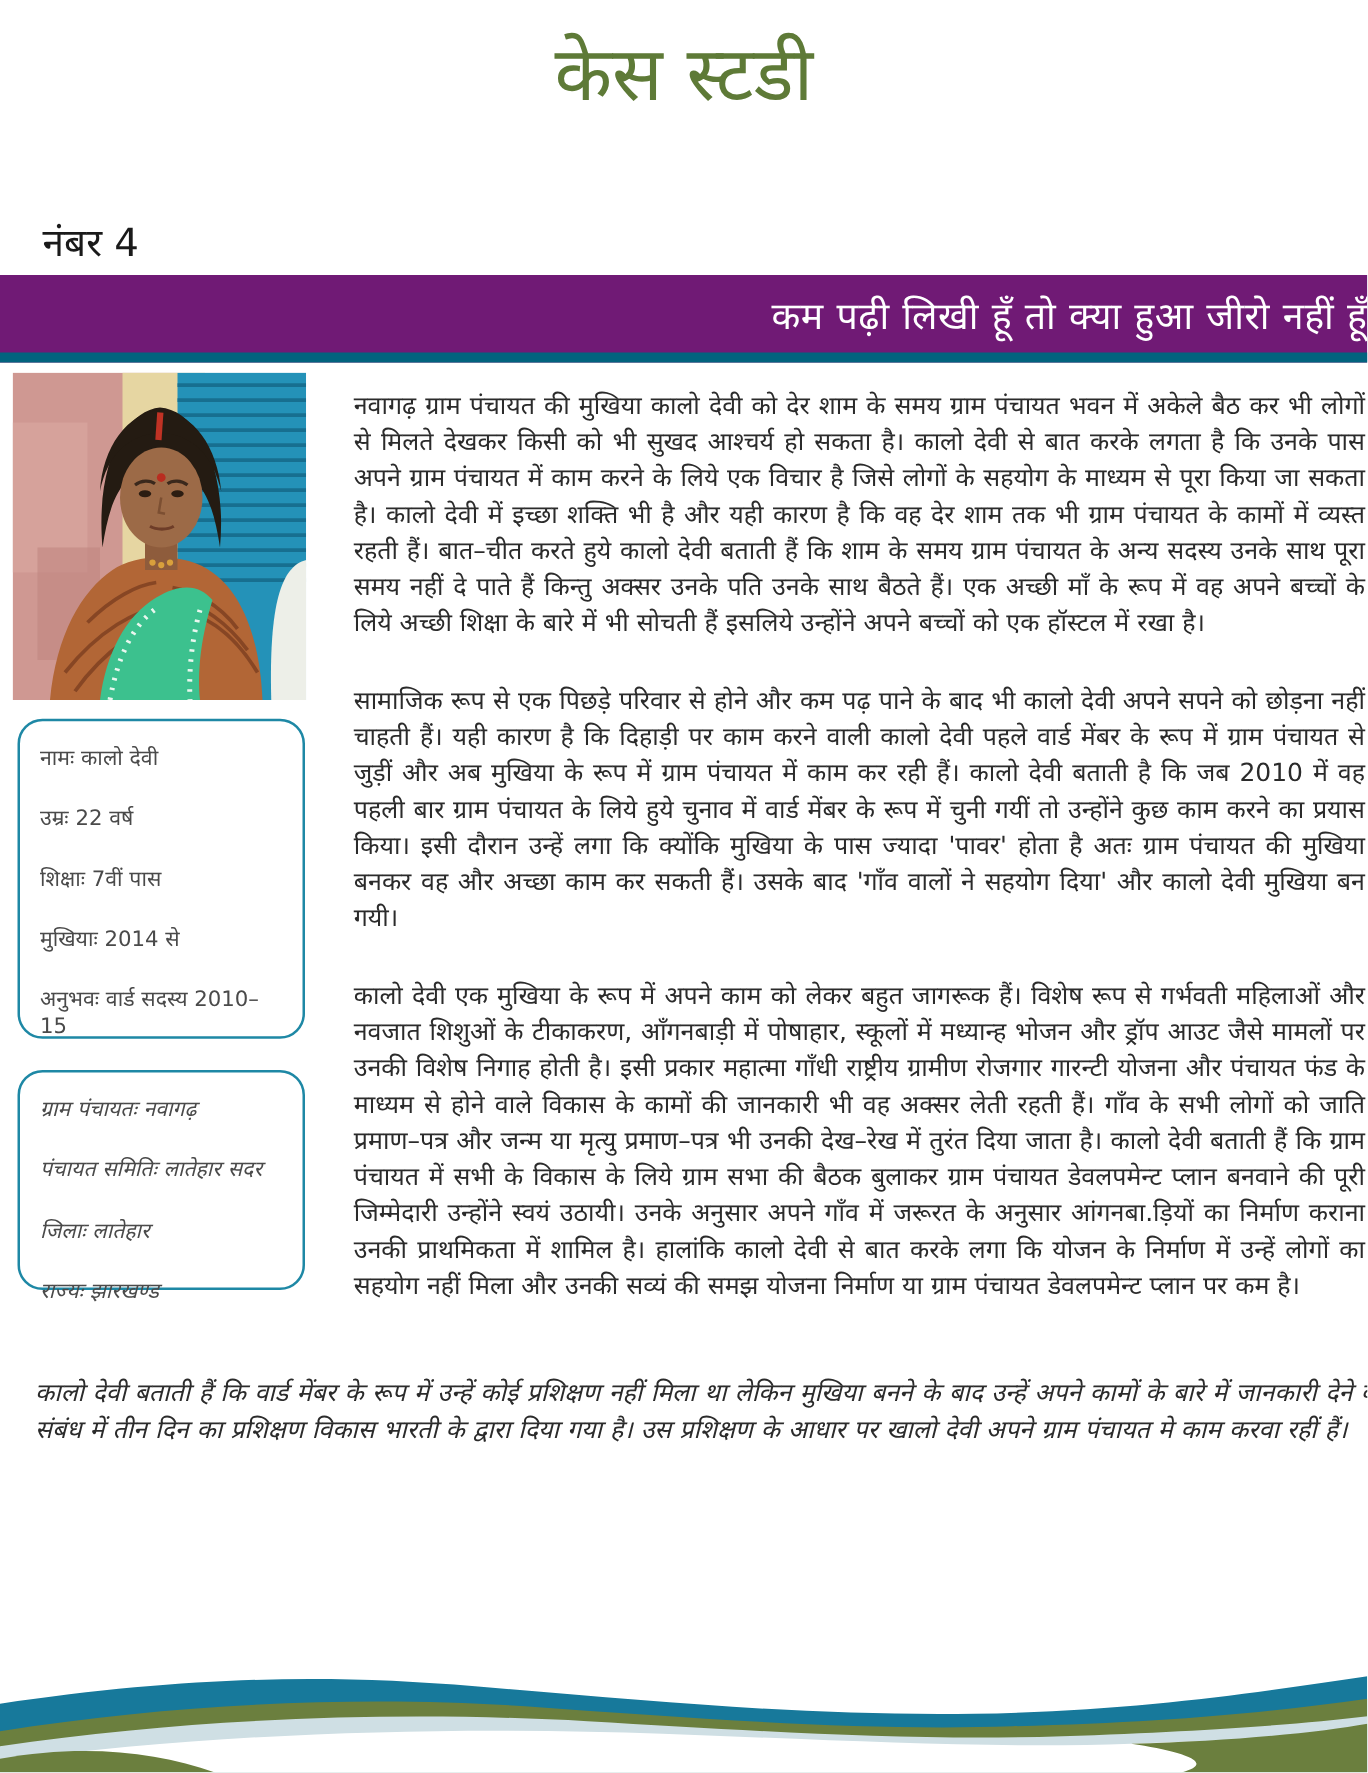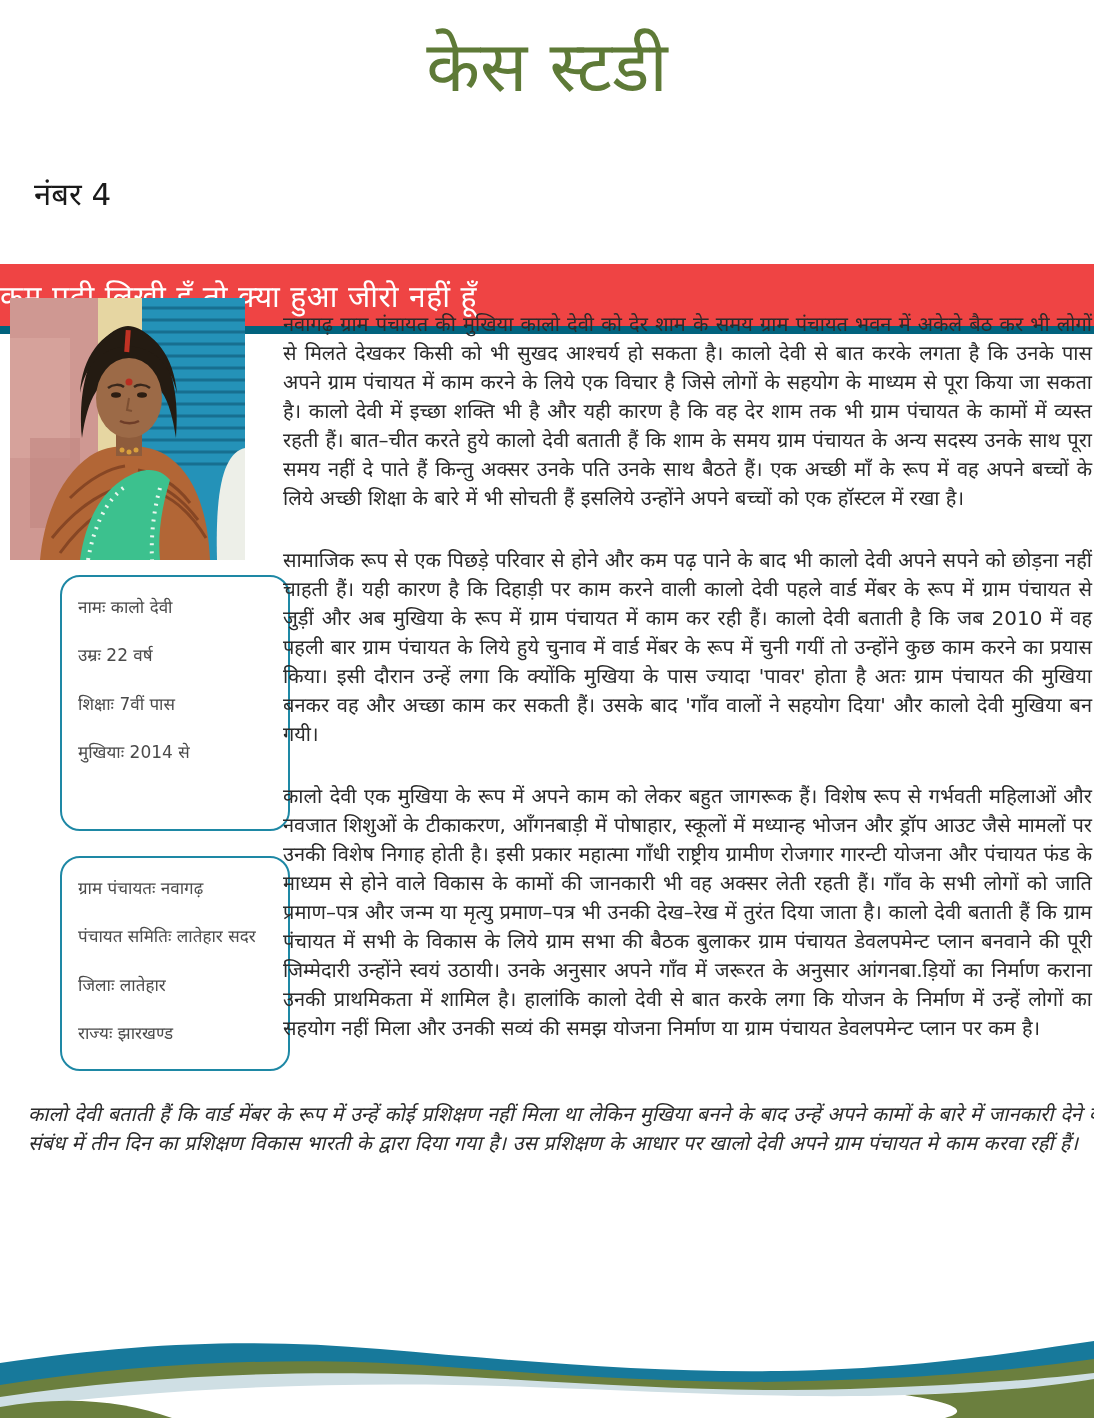--- a/index.html
+++ b/index.html
@@ -7,54 +7,53 @@
     position:relative;
     width:1094px;height:1418px;
     background:#ffffff;
     overflow:hidden;
     font-family:"DejaVu Sans","Liberation Sans",sans-serif;
     color:#2e2e2e;
   }
   .main-title{
     position:absolute;top:18px;left:0;width:100%;
     text-align:center;
-    font-size:70px;line-height:1.4;
+    font-size:60px;line-height:1.4;
     font-weight:normal;
     color:#5e7a37;
     margin:0;
   }
   .issue-label{
     position:absolute;left:34px;top:172px;
     font-size:31px;color:#1a1a1a;
   }
   .banner{
     position:absolute;left:0;top:220px;width:100%;height:62px;
-    background:#ef4444;
+    background:#701a75;
     border-bottom:8px solid #02637e;
-    display:flex;align-items:center;justify-content:flex-start;margin-top:44px;
+    display:flex;align-items:center;justify-content:flex-end;
   }
   .banner-title{
     color:#ffffff;
     font-size:30px;
     letter-spacing:0.5px;
   }
   .photo-frame{
     position:absolute;left:10px;top:298px;width:235px;height:262px;
     overflow:hidden;
   }
   .info-box{
     position:absolute;left:14px;width:230px;
     border:2px solid #1e88a5;border-radius:20px;
     padding:20px 16px 12px 16px;
     box-sizing:border-box;
     background:#ffffff;
-    margin-left:46px;
   }
   .info-box.profile{top:575px;height:256px;}
-  .info-box.location{top:856px;height:215px;}
+  .info-box.location{top:856px;height:176px;font-style:italic;}
   .info-item{
     font-size:17px;color:#4a4a4a;
     margin:0 0 27px 0;
     line-height:1.25;
   }
   .article-col{
     position:absolute;left:283px;top:300px;width:809px;
   }
   .article-col p, .bottom-para p{
     margin:10px 0 33px 0;
@@ -148,20 +147,21 @@
       <path d="M119,100 L117,112 L122,113" stroke="#7c4f32" stroke-width="2" fill="none"></path>
       <path d="M110,123 C115,126 124,126 129,123" stroke="#6e3d28" stroke-width="2.5" fill="none"></path>
     </svg>
   </div>
 
   <div class="info-box profile">
     <p class="info-item">नामः कालो देवी</p>
     <p class="info-item">उम्रः 22 वर्ष</p>
     <p class="info-item">शिक्षाः 7वीं पास</p>
     <p class="info-item">मुखियाः 2014 से</p>
+    <p class="info-item">अनुभवः वार्ड सदस्य 2010–15</p>
   </div>
 
   <div class="info-box location">
     <p class="info-item">ग्राम पंचायतः नवागढ़</p>
     <p class="info-item">पंचायत समितिः लातेहार सदर</p>
     <p class="info-item">जिलाः लातेहार</p>
     <p class="info-item">राज्यः झारखण्ड</p>
   </div>
 
   <div class="article-col">

